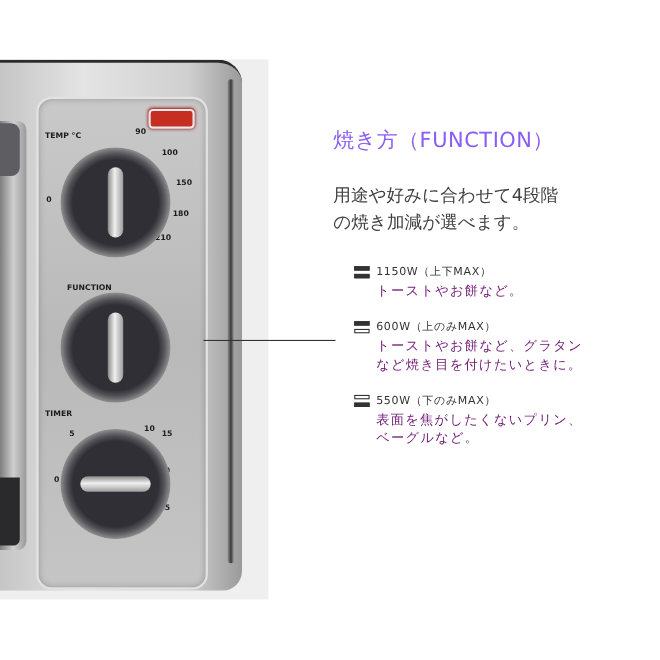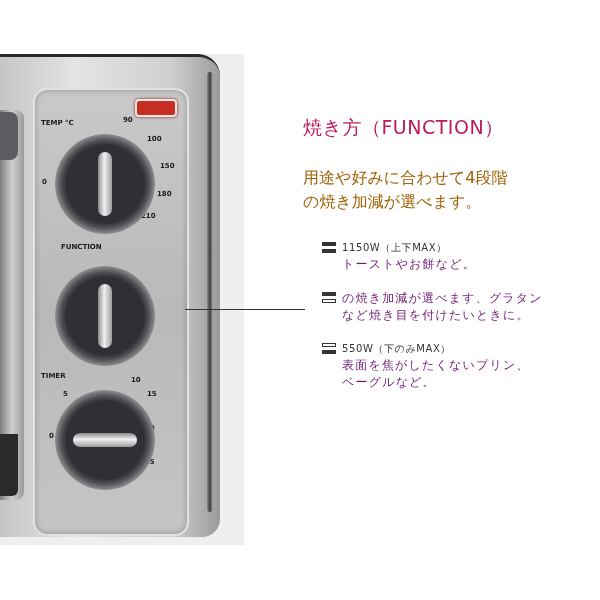--- a/index.html
+++ b/index.html
@@ -21,22 +21,22 @@
   .lamp { position:absolute; left:100px; top:9px; width:38px; height:14px; background:#c62e22;
           border:2px solid #e9e9e9; border-radius:4px; box-shadow:0 0 3px #900; }
   .dial-label { position:absolute; font-size:7px; font-weight:bold; color:#1b1b1b; }
   .tick { position:absolute; font-size:7px; font-weight:bold; color:#1b1b1b; }
   .knob-ring { position:absolute; width:100px; height:100px; border-radius:50%;
                background:radial-gradient(circle,#2f2f35 55%,#505056 62%,#8a8a8a 70%,#c0c0c0 72%); }
   .knob-grip { position:absolute; width:14px; height:64px; left:43px; top:18px; border-radius:7px;
                background:linear-gradient(90deg,#8a8a8a,#f0f0f0 45%,#9d9d9d); }
   .knob-grip.h { width:64px; height:14px; left:18px; top:43px; background:linear-gradient(180deg,#8a8a8a,#f0f0f0 45%,#9d9d9d); }
   .leader-line { position:absolute; left:185px; top:309px; width:120px; height:1px; background:#333; }
-  .title { position:absolute; left:303px; top:115px; font-size:19px; color:#be185d; letter-spacing:.5px; }
-  .desc { position:absolute; left:303px; top:166px; font-size:16px; line-height:24px; color:#a16207; }
+  .title { position:absolute; left:303px; top:115px; font-size:19px; color:#8b5cf6; letter-spacing:.5px; }
+  .desc { position:absolute; left:303px; top:166px; font-size:16px; line-height:24px; color:#404040; }
   .legend { position:absolute; left:322px; top:240px; width:270px; }
   .legend-item { position:relative; padding-left:20px; margin-bottom:17px; }
   .legend-item .head { font-size:10px; color:#333; line-height:16px; letter-spacing:.6px; }
   .legend-item .note { font-size:12px; color:#701a75; line-height:17px; letter-spacing:1.2px; }
   .heater-icon { position:absolute; left:0; top:2px; width:14px; height:12px; }
   .bar { position:absolute; left:0; width:14px; height:4px; box-sizing:border-box; border:1.5px solid #333; }
   .bar.top { top:0; } .bar.bottom { top:7px; }
   .bar.filled { background:#333; }
 </style>
 </head>
@@ -57,29 +57,29 @@
     <div class="tick" style="left:88px;top:26px;">90</div>
     <div class="tick" style="left:112px;top:45px;">100</div>
     <div class="tick" style="left:125px;top:72px;">150</div>
     <div class="tick" style="left:122px;top:100px;">180</div>
     <div class="tick" style="left:106px;top:122px;text-align:right;">210</div>
     <div class="tick" style="left:68px;top:134px;">230</div>
     <div class="knob-ring" style="left:20px;top:44px;">
       <div class="knob-grip"></div>
     </div>
 
-    <div class="dial-label" style="left:6px;top:153px;padding-left:20px;">FUNCTION</div>
+    <div class="dial-label" style="left:6px;top:168px;padding-left:20px;">FUNCTION</div>
     <div class="knob-ring" style="left:20px;top:176px;">
       <div class="knob-grip"></div>
     </div>
 
     <div class="dial-label" style="left:6px;top:282px;">TIMER</div>
     <div class="tick" style="left:14px;top:342px;">0</div>
     <div class="tick" style="left:28px;top:300px;">5</div>
-    <div class="tick" style="left:68px;top:286px;margin-left:28px;">10</div>
+    <div class="tick" style="left:68px;top:296px;margin-left:28px;">10</div>
     <div class="tick" style="left:112px;top:300px;">15</div>
     <div class="tick" style="left:110px;top:334px;">20</div>
     <div class="tick" style="left:110px;top:368px;">25</div>
     <div class="tick" style="left:66px;top:380px;">30</div>
     <div class="knob-ring" style="left:20px;top:300px;">
       <div class="knob-grip h"></div>
     </div>
   </div>
 </div>
 
@@ -98,21 +98,22 @@
         <div class="bar bottom filled"></div>
     </div>
     <div class="head">1150W（上下MAX）</div>
     <div class="note">トーストやお餅など。</div>
   </div>
   <div class="legend-item">
     <div class="heater-icon">
       <div class="bar top filled"></div>
         <div class="bar bottom"></div>
     </div>
-    <div class="note">の焼き加減が選べます、グラタン</div>
+    <div class="head">600W（上のみMAX）</div>
+    <div class="note">トーストやお餅など、グラタン</div>
     <div class="note">など焼き目を付けたいときに。</div>
   </div>
   <div class="legend-item">
     <div class="heater-icon">
       <div class="bar top"></div>
         <div class="bar bottom filled"></div>
     </div>
     <div class="head">550W（下のみMAX）</div>
     <div class="note">表面を焦がしたくないプリン、</div>
     <div class="note">ベーグルなど。</div>

